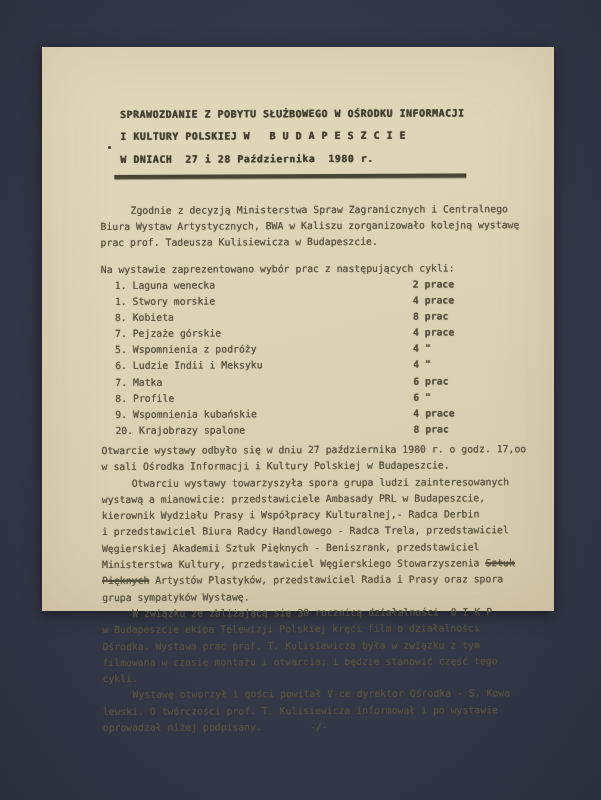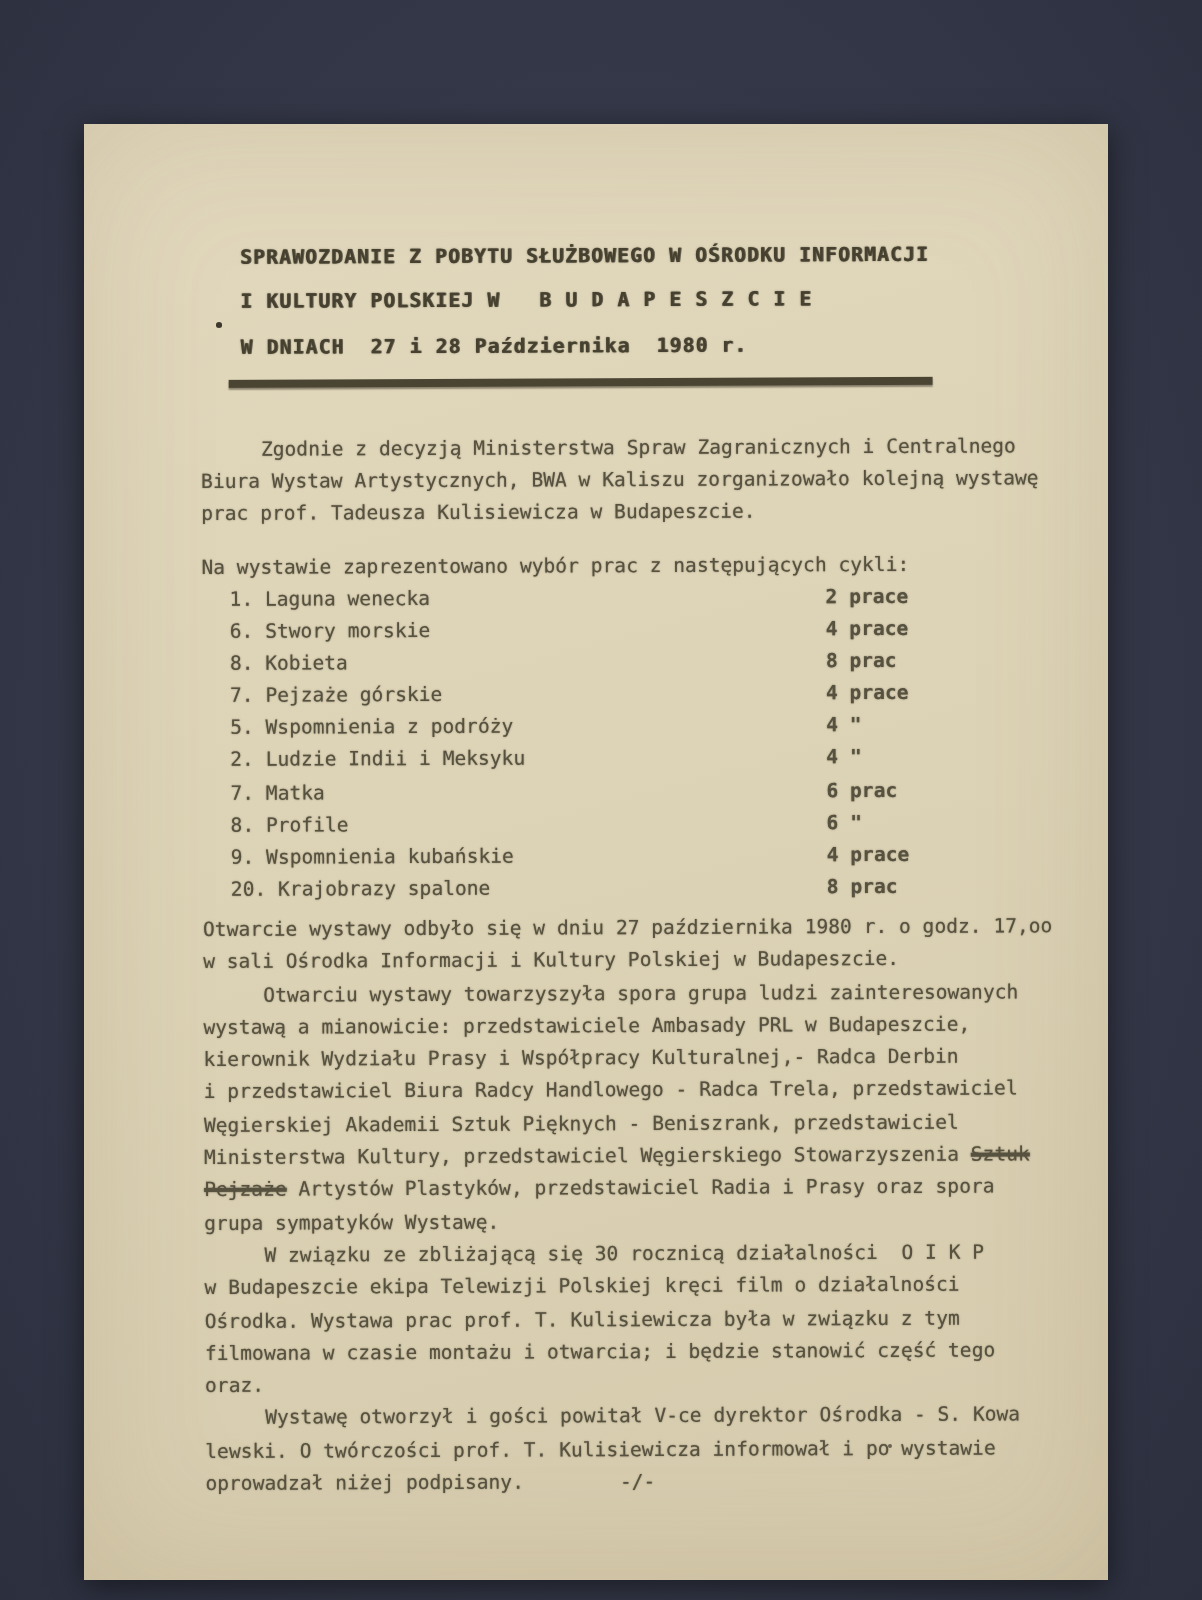--- a/index.html
+++ b/index.html
@@ -7,21 +7,21 @@
   body {
     position:relative; overflow:hidden;
     background:#343748;
     font-family:"DejaVu Sans Mono", monospace;
   }
   .scan-bg {
     position:absolute; inset:0;
     background:radial-gradient(ellipse at 50% 45%, #3b3e4f 0%, #333646 65%, #2c2f3e 100%);
   }
   .paper {
-    position:absolute; left:42px; top:62px; width:512px; height:728px;
+    position:absolute; left:42px; top:47px; width:512px; height:564px;
     background:linear-gradient(165deg, #e2d8bd 0%, #dcd2b5 50%, #d5caac 100%);
     box-shadow:0 3px 14px rgba(0,0,0,0.5), inset 0 0 70px rgba(128,108,66,0.16);
   }
   .content {
     position:absolute; left:58px; top:57px; width:444px;
     transform:rotate(-0.25deg); transform-origin:left top;
     color:#57513f;
   }
   .t-line {
     font-size:9.8px; font-weight:bold; line-height:22.4px;
@@ -71,47 +71,47 @@
     <div class="intro-block">
         <div class="txt tl ind"><span>Zgodnie z decyzją Ministerstwa Spraw Zagranicznych i Centralnego</span></div>
         <div class="txt tl"><span>Biura Wystaw Artystycznych, BWA w Kaliszu zorganizowało kolejną wystawę</span></div>
         <div class="txt tl"><span>prac prof. Tadeusza Kulisiewicza w Budapeszcie.</span></div>
       </div>
 
     <div class="works-block">
       <div class="txt">Na wystawie zaprezentowano wybór prac z następujących cykli:</div>
       <div>
           <div class="txt w-row"><span>1. Laguna wenecka</span><span class="w-count">2 prace</span></div>
-          <div class="txt w-row"><span>6. Stwory morskie</span><span class="w-count">4 prace</span></div>
+          <div class="txt w-row"><span>1. Stwory morskie</span><span class="w-count">4 prace</span></div>
           <div class="txt w-row"><span>8. Kobieta</span><span class="w-count">8 prac</span></div>
           <div class="txt w-row"><span>7. Pejzaże górskie</span><span class="w-count">4 prace</span></div>
           <div class="txt w-row"><span>5. Wspomnienia z podróży</span><span class="w-count">4 "</span></div>
-          <div class="txt w-row"><span>2. Ludzie Indii i Meksyku</span><span class="w-count">4 "</span></div>
+          <div class="txt w-row"><span>6. Ludzie Indii i Meksyku</span><span class="w-count">4 "</span></div>
           <div class="txt w-row"><span>7. Matka</span><span class="w-count">6 prac</span></div>
           <div class="txt w-row"><span>8. Profile</span><span class="w-count">6 "</span></div>
           <div class="txt w-row"><span>9. Wspomnienia kubańskie</span><span class="w-count">4 prace</span></div>
           <div class="txt w-row"><span>20. Krajobrazy spalone</span><span class="w-count">8 prac</span></div>
         </div>
     </div>
 
     <div class="body-block">
         <div class="txt tl"><span>Otwarcie wystawy odbyło się w dniu 27 października 1980 r. o godz. 17,oo</span></div>
         <div class="txt tl"><span>w sali Ośrodka Informacji i Kultury Polskiej w Budapeszcie.</span></div>
         <div class="txt tl ind"><span>Otwarciu wystawy towarzyszyła spora grupa ludzi zainteresowanych</span></div>
         <div class="txt tl"><span>wystawą a mianowicie: przedstawiciele Ambasady PRL w Budapeszcie,</span></div>
         <div class="txt tl"><span>kierownik Wydziału Prasy i Współpracy Kulturalnej,- Radca Derbin</span></div>
         <div class="txt tl"><span>i przedstawiciel Biura Radcy Handlowego - Radca Trela, przedstawiciel</span></div>
         <div class="txt tl"><span>Węgierskiej Akademii Sztuk Pięknych - Beniszrank, przedstawiciel</span></div>
         <div class="txt tl"><span>Ministerstwa Kultury, przedstawiciel Węgierskiego Stowarzyszenia </span><span class="strike">Sztuk</span></div>
-        <div class="txt tl"><span class="strike">Pejzaże</span><span> Artystów Plastyków, przedstawiciel Radia i Prasy oraz spora</span></div>
+        <div class="txt tl"><span class="strike">Pięknych</span><span> Artystów Plastyków, przedstawiciel Radia i Prasy oraz spora</span></div>
         <div class="txt tl"><span>grupa sympatyków Wystawę.</span></div>
         <div class="txt tl ind"><span>W związku ze zbliżającą się 30 rocznicą działalności  O I K P</span></div>
         <div class="txt tl"><span>w Budapeszcie ekipa Telewizji Polskiej kręci film o działalności</span></div>
         <div class="txt tl"><span>Ośrodka. Wystawa prac prof. T. Kulisiewicza była w związku z tym</span></div>
         <div class="txt tl"><span>filmowana w czasie montażu i otwarcia; i będzie stanowić część tego</span></div>
-        <div class="txt tl"><span>oraz.</span></div>
+        <div class="txt tl"><span>cykli.</span></div>
         <div class="txt tl ind"><span>Wystawę otworzył i gości powitał V-ce dyrektor Ośrodka - S. Kowa</span></div>
         <div class="txt tl"><span>lewski. O twórczości prof. T. Kulisiewicza informował i po wystawie</span></div>
         <div class="txt tl"><span>oprowadzał niżej podpisany.</span><span style="padding-left: 48px;">-/-</span></div>
       </div>
 
   </div>
 </div>
 
 </body></html>

